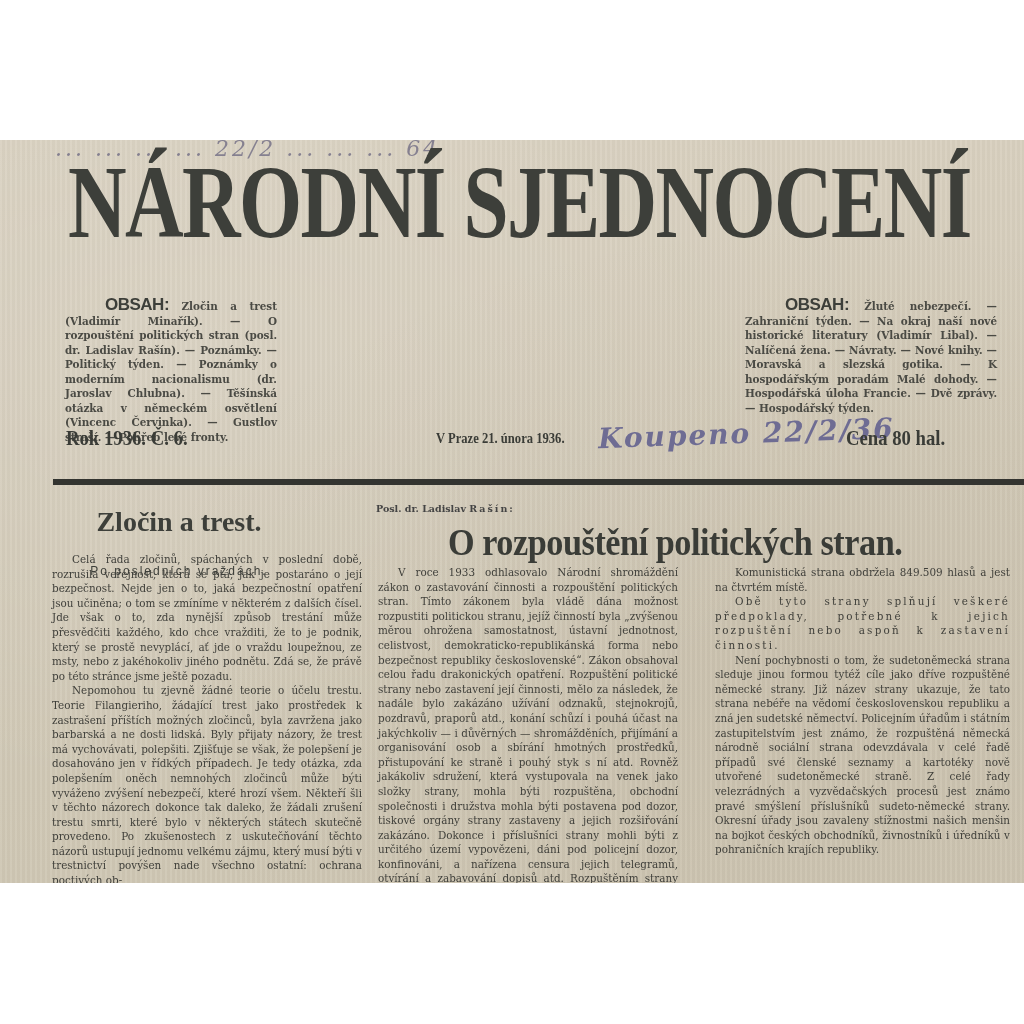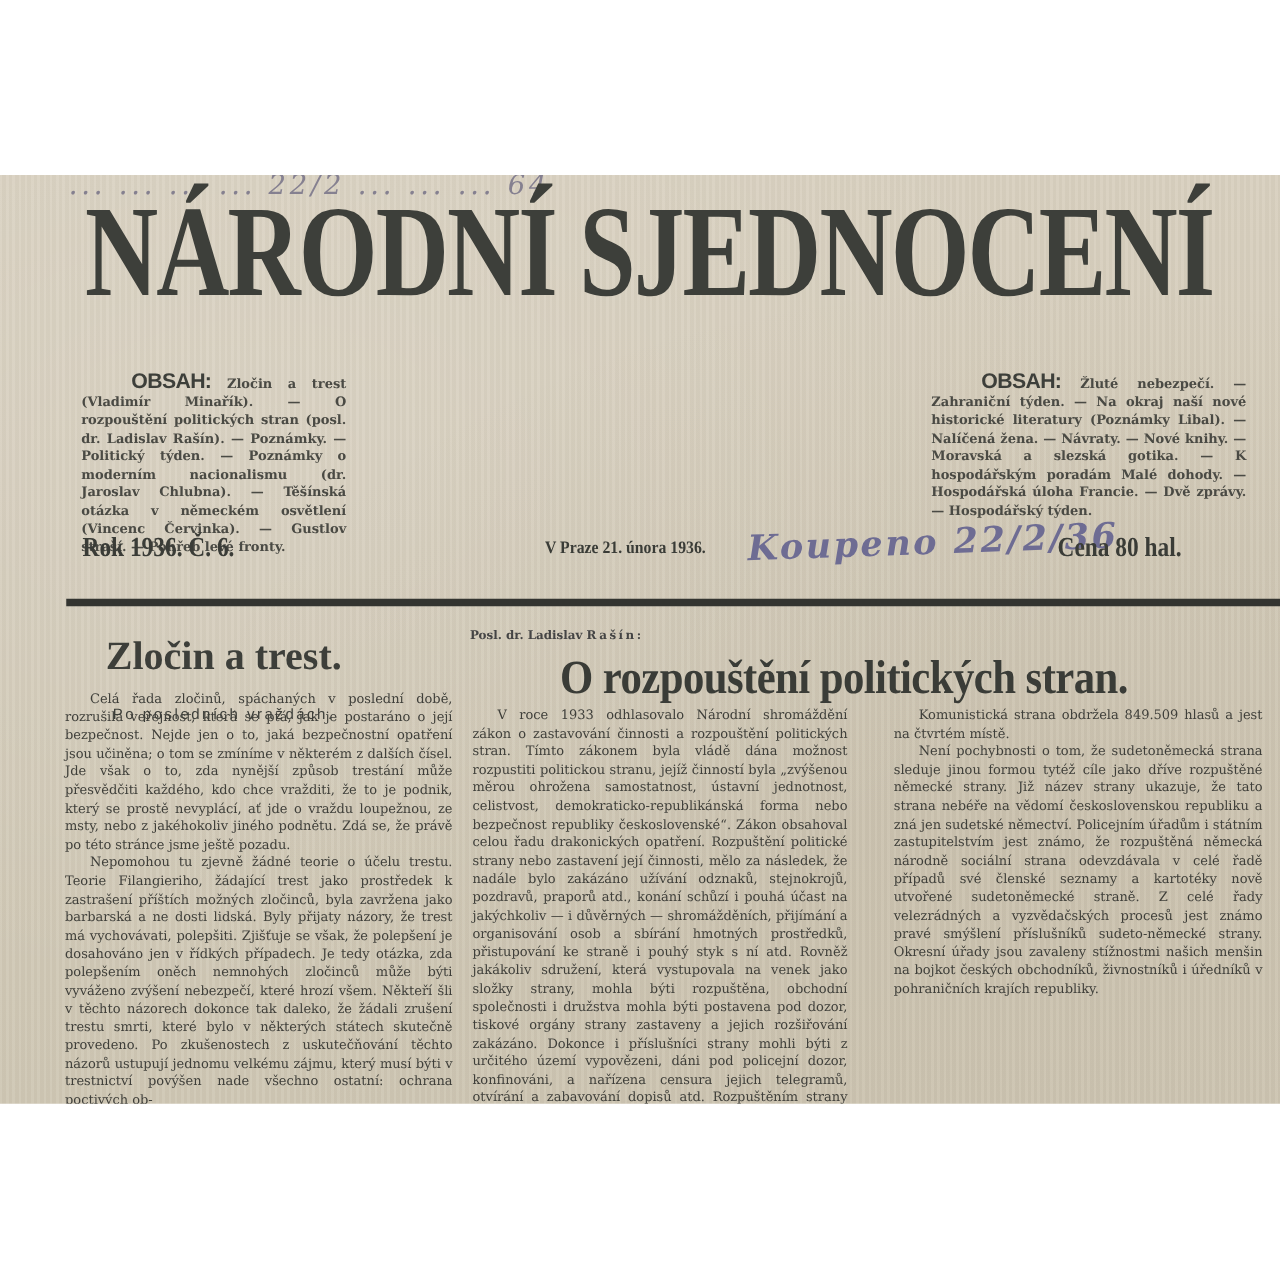--- a/index.html
+++ b/index.html
@@ -37,21 +37,21 @@
   .meta-issue { position:absolute; left:66px; top:2px; font-size:22px; transform:scaleX(0.85); transform-origin:left; }
   .meta-date { position:absolute; left:436px; top:8px; font-size:14px; transform:scaleX(0.9); transform-origin:left; }
   .meta-price { position:absolute; left:846px; top:2px; font-size:22px; transform:scaleX(0.85); transform-origin:left; }
   .meta-stamp { position:absolute; left:598px; top:-6px; font-family:"DejaVu Serif", serif; font-style:italic; font-size:28px; color:#6e6c93; letter-spacing:2px; transform:rotate(-2deg); }
   .rule { position:absolute; left:53px; top:339px; width:971px; height:6px; background:#333430; }
   .col { position:absolute; font-family:"DejaVu Serif", serif; color:#3f3f3a; font-size:10.4px; line-height:14.6px; text-align:justify; }
   .col p { margin:0; text-indent:20px; }
   .col-left { left:24px; top:372px; width:310px; }
   .col-mid { left:378px; top:425px; width:300px; }
   .col-right { left:715px; top:425px; width:295px; }
-  .h-left { position:absolute; left:24px; top:366px; width:310px; text-align:center; font-family:"Liberation Serif", serif; font-weight:bold; font-size:32px; color:#3d3f3a; }
+  .h-left { position:absolute; left:24px; top:366px; width:310px; text-align:center; font-family:"Liberation Serif", serif; font-weight:bold; font-size:28px; color:#3d3f3a; }
   .sub-left { position:absolute; left:24px; top:395px; width:310px; text-align:center; font-family:"Liberation Sans", sans-serif; font-size:12px; letter-spacing:2px; color:#3d3f3a;margin-top:29px; }
   .col-left-body { top:412px;margin-left:28px; }
   .byline { position:absolute; left:376px; top:363px; font-family:"DejaVu Serif", serif; font-size:9.5px; color:#444; font-weight:bold; }
   .byline-name { letter-spacing:2px; }
   .h-mid { position:absolute; left:448px; top:380px; font-family:"Liberation Serif", serif; font-weight:bold; font-size:38px; color:#3a3c37; letter-spacing:-0.5px; white-space:nowrap; transform:scaleX(0.9); transform-origin:left; }
   .spaced { letter-spacing:2.2px; }
 </style>
 </head>
 <body>
 
@@ -62,21 +62,21 @@
   <div class="masthead">NÁRODNÍ SJEDNOCENÍ</div>
 
   <div class="contents contents-left">
     <span class="lbl">OBSAH:</span>
     <span>Zločin a trest (Vladimír Minařík). — O rozpouštění politických stran (posl. dr. Ladislav Rašín). — Poznámky. — Politický týden. — Poznámky o moderním nacionalismu (dr. Jaroslav Chlubna). — Těšínská otázka v německém osvětlení (Vincenc Červinka). — Gustlov straší. — Pohřeb levé fronty.</span>
   </div>
 
 
   <div class="contents contents-right">
     <span class="lbl">OBSAH:</span>
-    <span>Žluté nebezpečí. — Zahraniční týden. — Na okraj naší nové historické literatury (Poznámky Libal). — Nalíčená žena. — Návraty. — Nové knihy. — Moravská a slezská gotika. — K hospodářským poradám Malé dohody. — Hospodářská úloha Francie. — Dvě zprávy. — Hospodářský týden.</span>
+    <span>Žluté nebezpečí. — Zahraniční týden. — Na okraj naší nové historické literatury (Vladimír Libal). — Nalíčená žena. — Návraty. — Nové knihy. — Moravská a slezská gotika. — K hospodářským poradám Malé dohody. — Hospodářská úloha Francie. — Dvě zprávy. — Hospodářský týden.</span>
   </div>
 
   <div class="meta-line">
     <div class="meta-issue">Rok 1936. Č. 6.</div>
     <div class="meta-date">V Praze 21. února 1936.</div>
     <div class="meta-stamp">Koupeno 22/2/36</div>
     <div class="meta-price">Cena 80 hal.</div>
   </div>
 
   <div class="rule"></div>
@@ -93,17 +93,18 @@
     <span class="byline-name">Rašín:</span>
   </div>
   <div class="h-mid">O rozpouštění politických stran.</div>
 
   <div class="col col-mid">
     <p>V roce 1933 odhlasovalo Národní shromáždění zákon o zastavování činnosti a rozpouštění politických stran. Tímto zákonem byla vládě dána možnost rozpustiti politickou stranu, jejíž činností byla „zvýšenou měrou ohrožena samostatnost, ústavní jednotnost, celistvost, demokraticko-republikánská forma nebo bezpečnost republiky československé“. Zákon obsahoval celou řadu drakonických opatření. Rozpuštění politické strany nebo zastavení její činnosti, mělo za následek, že nadále bylo zakázáno užívání odznaků, stejnokrojů, pozdravů, praporů atd., konání schůzí i pouhá účast na jakýchkoliv — i důvěrných — shromážděních, přijímání a organisování osob a sbírání hmotných prostředků, přistupování ke straně i pouhý styk s ní atd. Rovněž jakákoliv sdružení, která vystupovala na venek jako složky strany, mohla býti rozpuštěna, obchodní společnosti i družstva mohla býti postavena pod dozor, tiskové orgány strany zastaveny a jejich rozšiřování zakázáno. Dokonce i příslušníci strany mohli býti z určitého území vypovězeni, dáni pod policejní dozor, konfinováni, a nařízena censura jejich telegramů, otvírání a zabavování dopisů atd. Rozpuštěním strany pozbývají její příslušníci všech veřejných funkcí, kterých nabyli jmenováním, volbou nebo jinak ve sborech samosprávných, v jakýchkoliv jiných veřejných institucích i ve sborech zákonodárných. Jmění rozpuštěné strany propadne ve prospěch státu.</p>
   </div>
 
   <div class="col col-right">
     <p>Komunistická strana obdržela 849.509 hlasů a jest na čtvrtém místě.</p>
+    <p class="spaced">Obě tyto strany splňují veškeré předpoklady, potřebné k jejich rozpuštění nebo aspoň k zastavení činnosti.</p>
     <p>Není pochybnosti o tom, že sudetoněmecká strana sleduje jinou formou tytéž cíle jako dříve rozpuštěné německé strany. Již název strany ukazuje, že tato strana nebéře na vědomí československou republiku a zná jen sudetské němectví. Policejním úřadům i státním zastupitelstvím jest známo, že rozpuštěná německá národně sociální strana odevzdávala v celé řadě případů své členské seznamy a kartotéky nově utvořené sudetoněmecké straně. Z celé řady velezrádných a vyzvědačských procesů jest známo pravé smýšlení příslušníků sudeto-německé strany. Okresní úřady jsou zavaleny stížnostmi našich menšin na bojkot českých obchodníků, živnostníků i úředníků v pohraničních krajích republiky.</p>
 
   </div>
 
 </div>
 
 </body></html>

